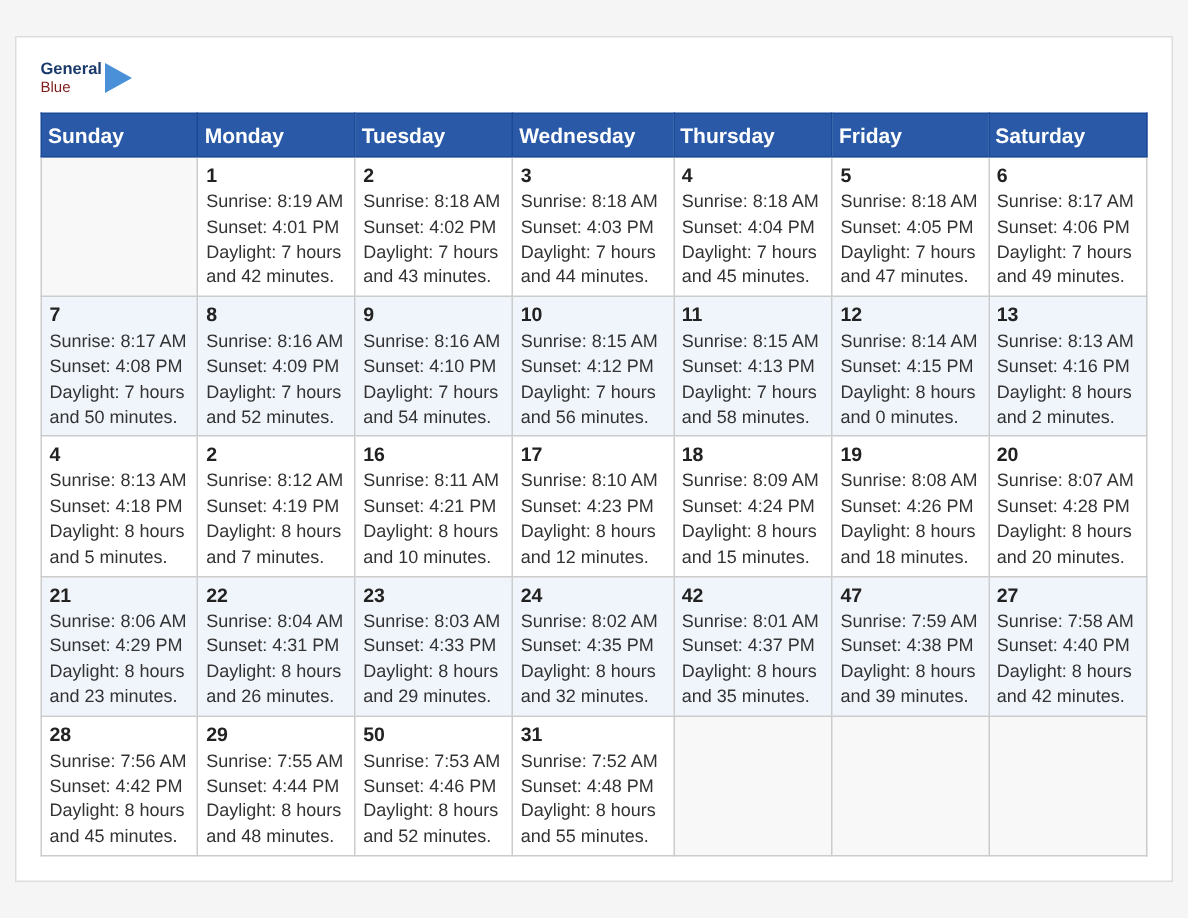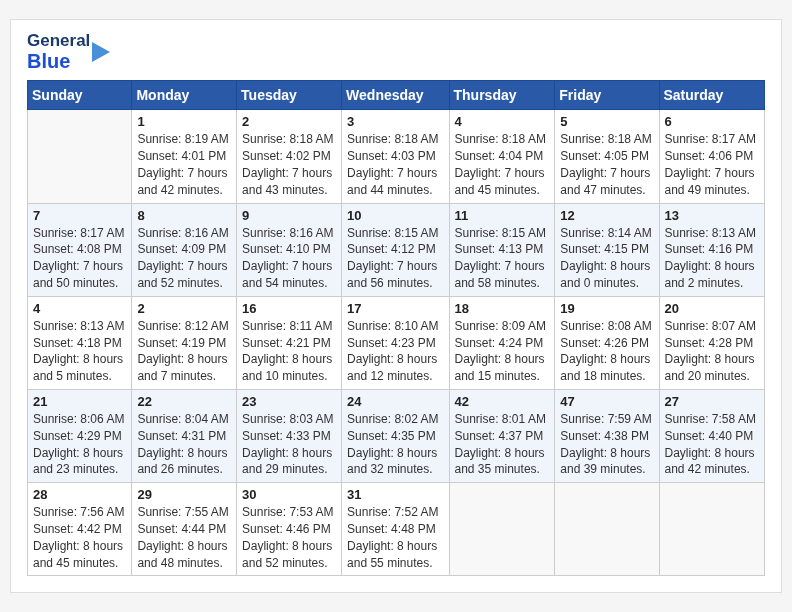--- a/index.html
+++ b/index.html
@@ -86,22 +86,22 @@
     }
   </style>
 </head>
 <body>
 
 <div class="calendar-container">
   <div class="header">
     <div class="logo">
     <div style="display:flex;align-items:center;gap:2px;">
       <div style="display:flex;flex-direction:column;line-height:1.1;">
-        <span style="font-size:17px;font-weight:bold;color:#1a3a6b;">General</span>
-        <span style="font-size:20px;font-weight:bold;color:#1d4ed8;">Blue</span>
+        <span style="font-size:11px;font-weight:bold;color:#1a3a6b;">General</span>
+        <span style="font-size:10px;font-weight:normal;color:#7f1d1d;">Blue</span>
       </div>
       <svg width="22" height="30" viewBox="0 0 22 30">
         <polygon points="0,5 18,15 0,25" fill="#4a90d9"></polygon>
       </svg>
     </div>
   </div>
     <div class="title-section">
       <div class="month-year"></div>
       <div class="location"></div>
     </div>
@@ -240,21 +240,21 @@
         <tr>
           <td>
             <span class="day-number">28</span>
             <div class="day-info">Sunrise: 7:56 AM<br>Sunset: 4:42 PM<br>Daylight: 8 hours<br>and 45 minutes.</div>
           </td>
           <td>
             <span class="day-number">29</span>
             <div class="day-info">Sunrise: 7:55 AM<br>Sunset: 4:44 PM<br>Daylight: 8 hours<br>and 48 minutes.</div>
           </td>
           <td>
-            <span class="day-number">30</span>
+            <span class="day-number">50</span>
             <div class="day-info">Sunrise: 7:53 AM<br>Sunset: 4:46 PM<br>Daylight: 8 hours<br>and 52 minutes.</div>
           </td>
           <td>
             <span class="day-number">31</span>
             <div class="day-info">Sunrise: 7:52 AM<br>Sunset: 4:48 PM<br>Daylight: 8 hours<br>and 55 minutes.</div>
           </td>
           <td class="empty-cell"></td>
           <td class="empty-cell"></td>
           <td class="empty-cell"></td>
         </tr>

